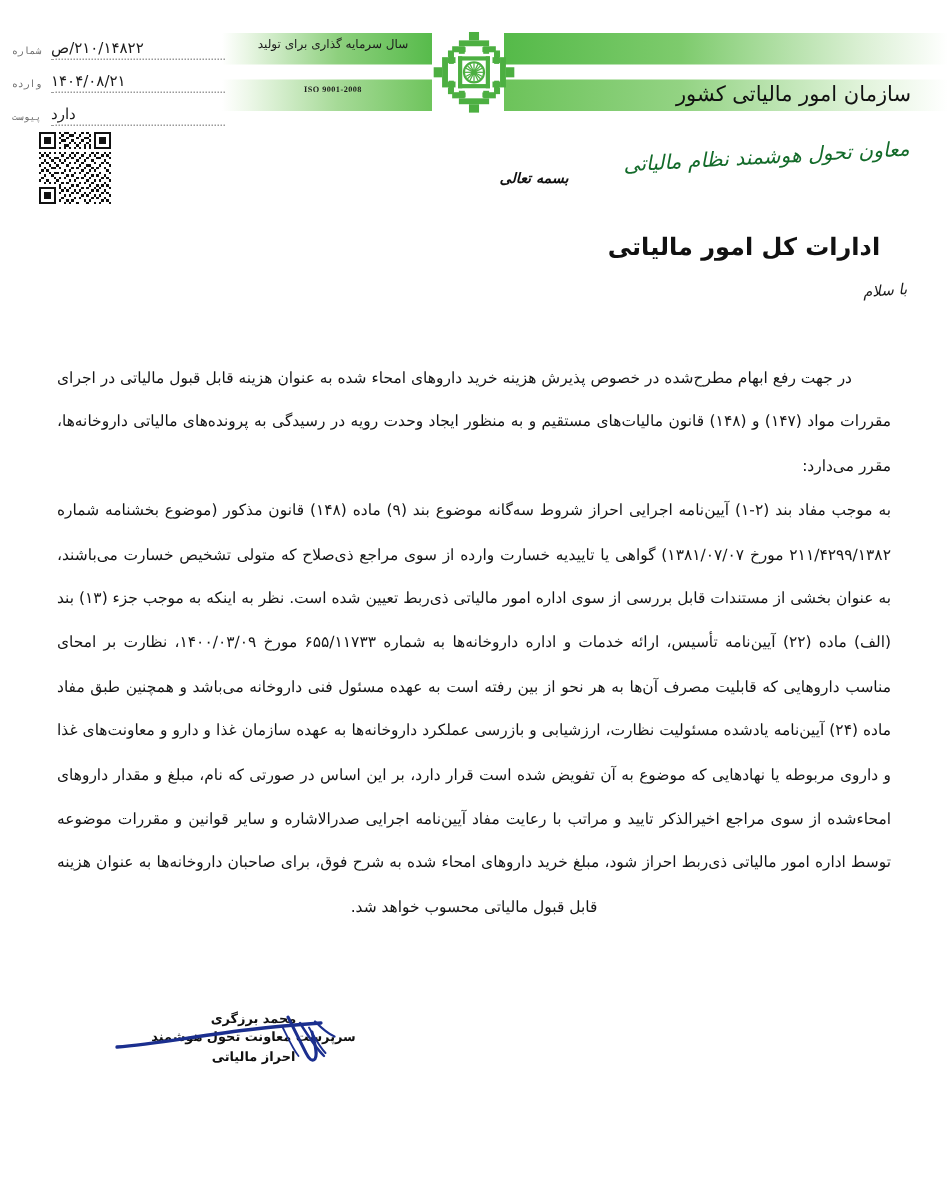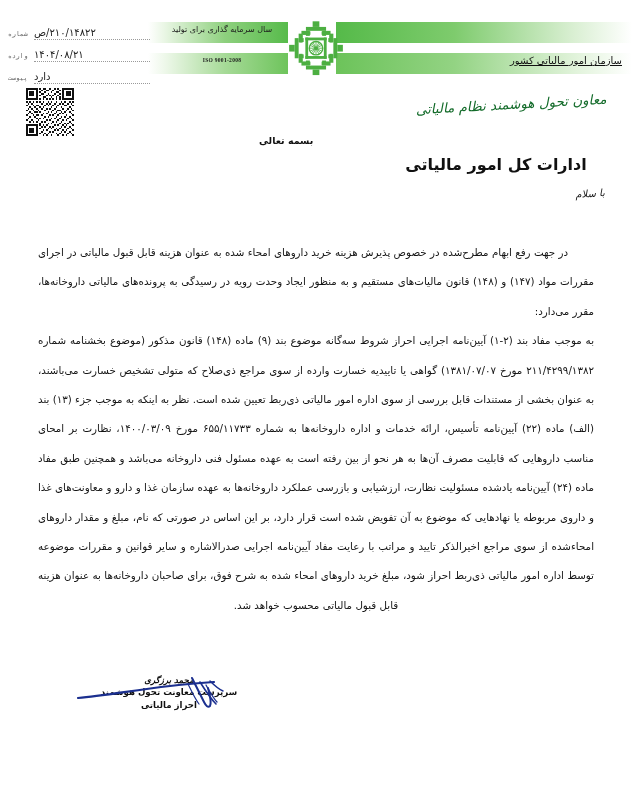--- a/index.html
+++ b/index.html
@@ -124,24 +124,23 @@
     left: 436px;
     width: 186px;
     text-align: left;
     font-size: 10px;
     color: #111;
   }
   .org {
     top: 41px;
     left: 436px;
     width: 186px;
-    text-align: right;
-    font-size: 10px;
+    text-align: center;
+    font-size: 14px;
     color: #111;
-    text-decoration: underline;
   }
 
   
   .emblem {
     position: absolute;
     top: 6px;
     left: 288px;
     width: 56px;
     height: 62px;
   }
@@ -166,27 +165,28 @@
     font-size: 13.5px;
     font-style: italic;
     color: #136b2a;
     transform: rotate(-3.2deg);
     white-space: nowrap;
   }
 
   
   .basmala {
     position: absolute;
-    top: 135px;
+    top: 114px;
     left: 259px;
     width: 120px;
-    text-align: left;
+    text-align: right;
     font-size: 9.5px;
     font-weight: bold;
     color: #111;
+    font-style: italic;
   }
 
   
   .addressee {
     position: absolute;
     top: 155px;
     left: 372px;
     width: 248px;
     text-align: center;
     font-size: 16px;
@@ -239,21 +239,20 @@
     width: 182px;
     text-align: center;
     direction: rtl;
     color: #101010;
   }
   .sign-name {
     font-size: 8.6px;
     font-weight: bold;
     letter-spacing: 0.3px;
     line-height: 12px;
-    font-style: italic;
   }
   .sign-title {
     font-size: 8.6px;
     font-weight: bold;
     line-height: 13px;
   }
   .sign-title2 {
     font-size: 8.6px;
     font-weight: bold;
     line-height: 13px;

